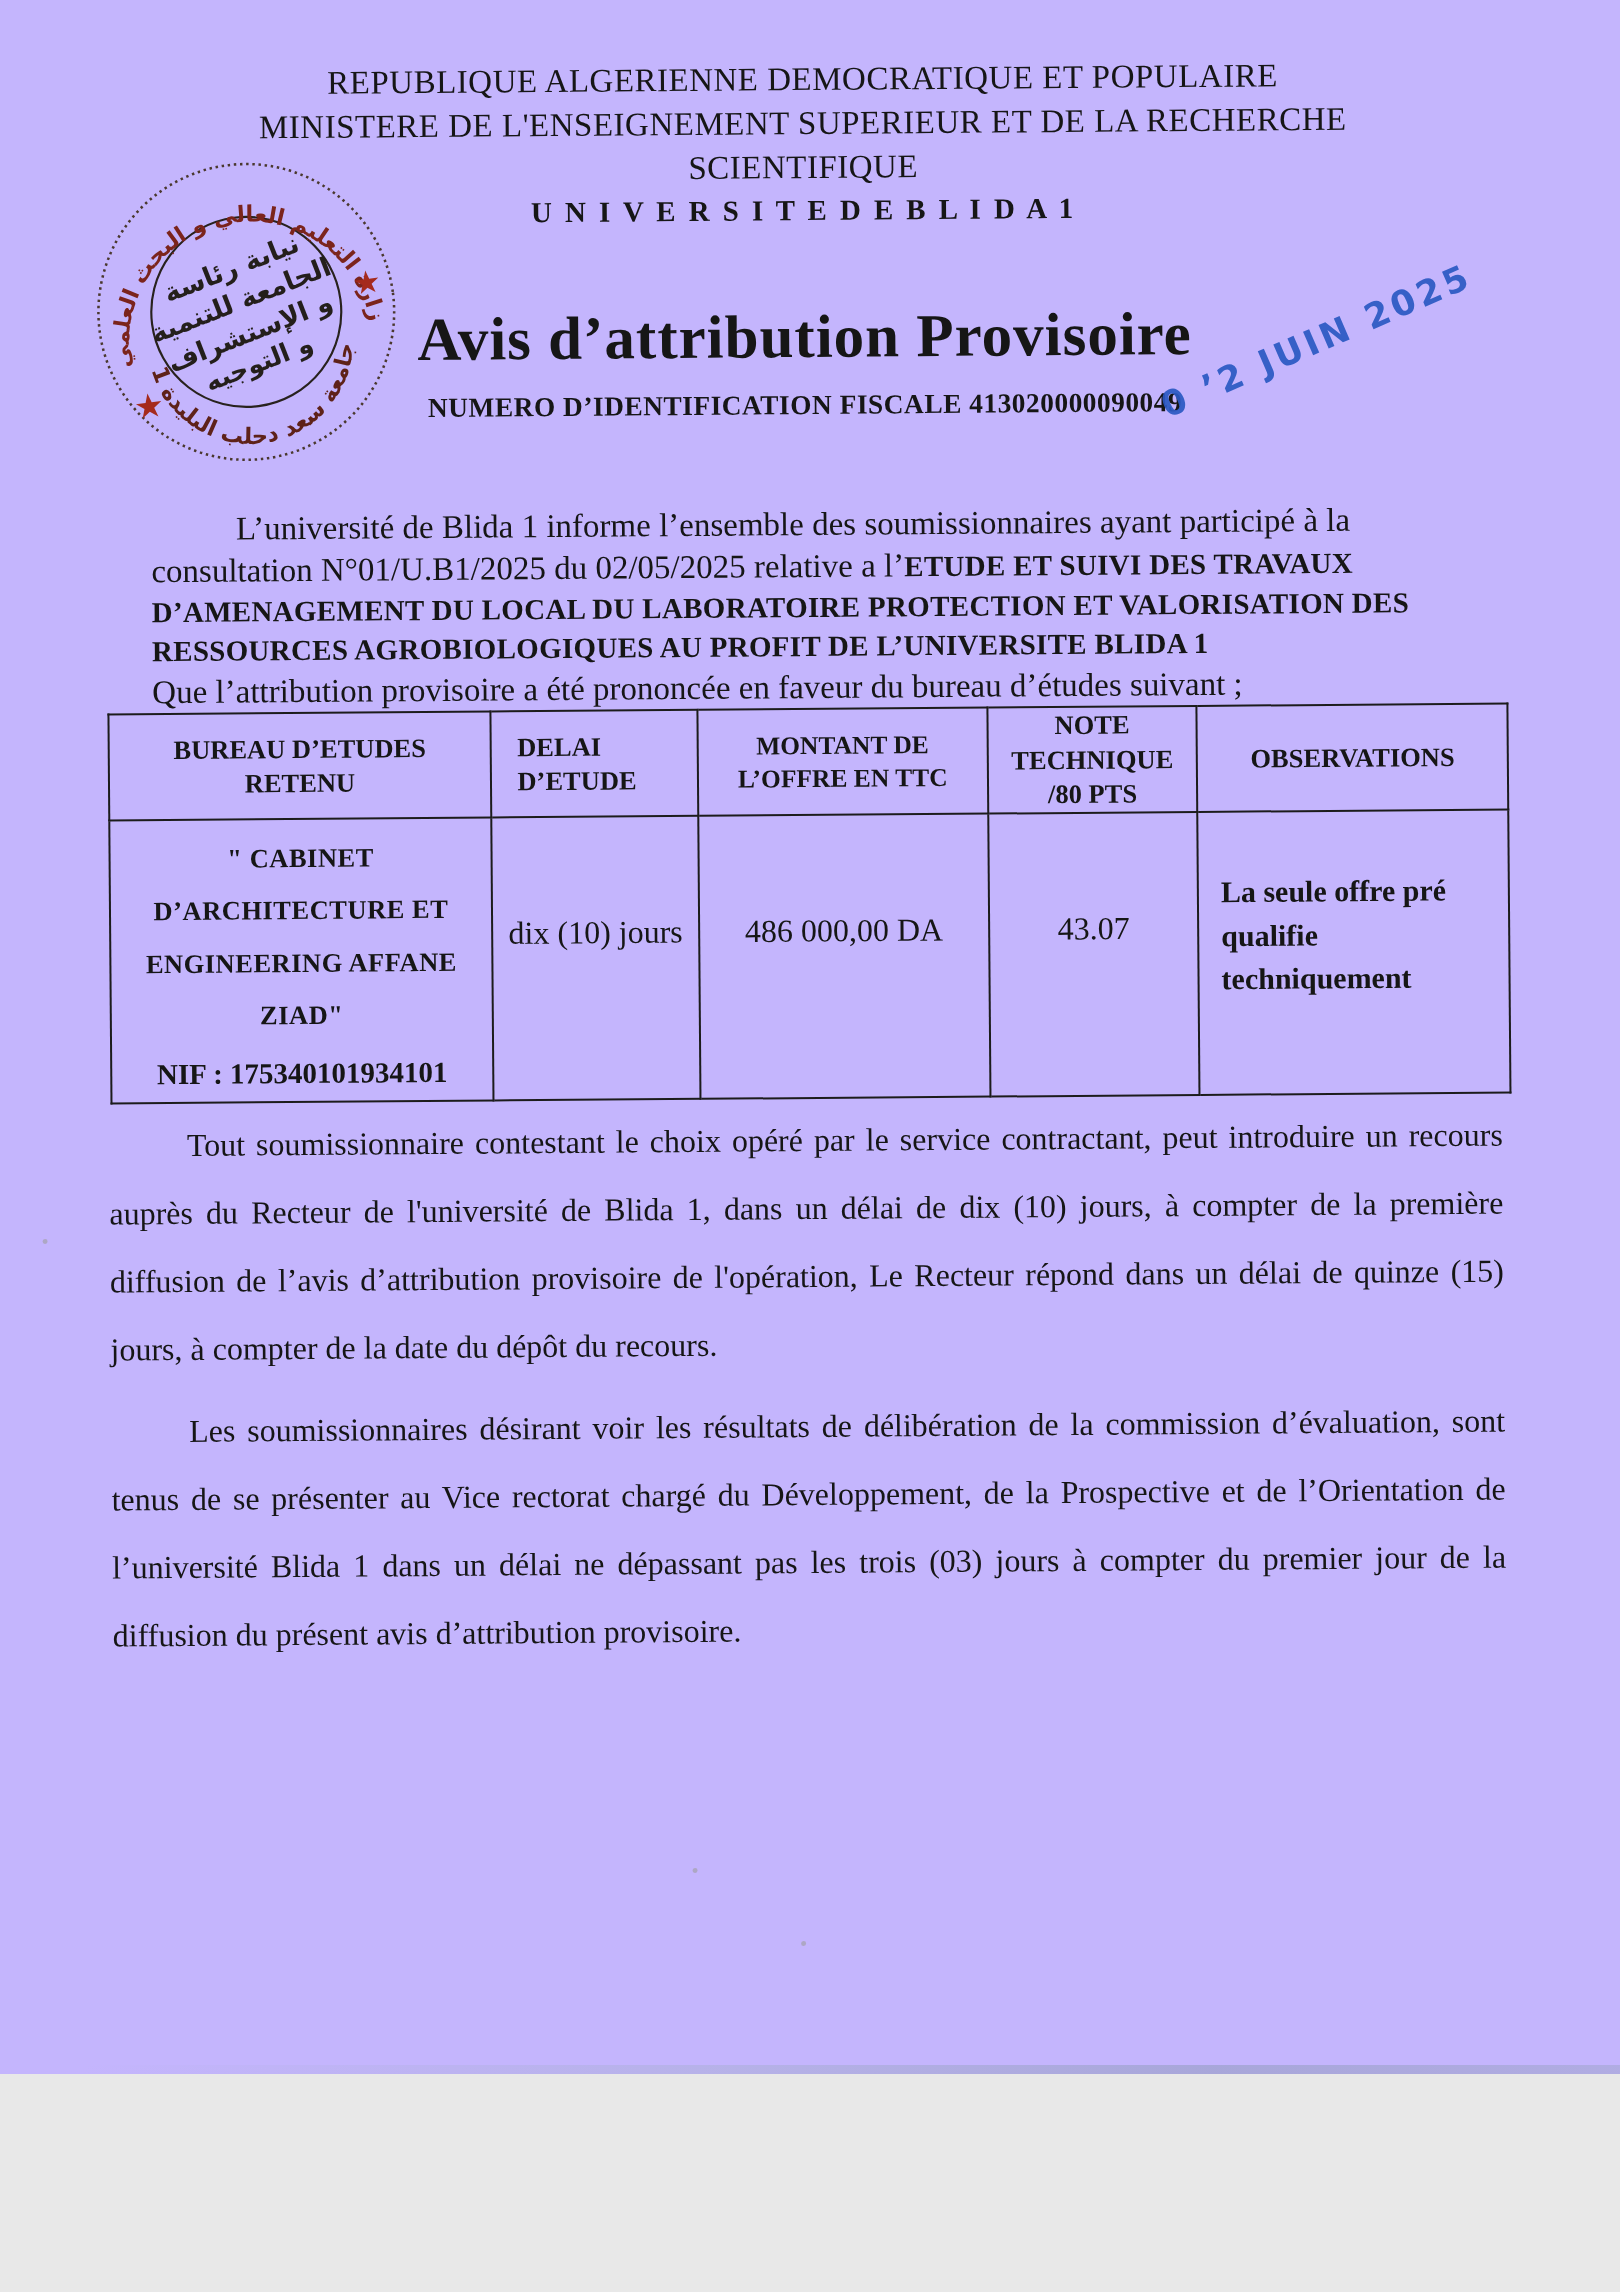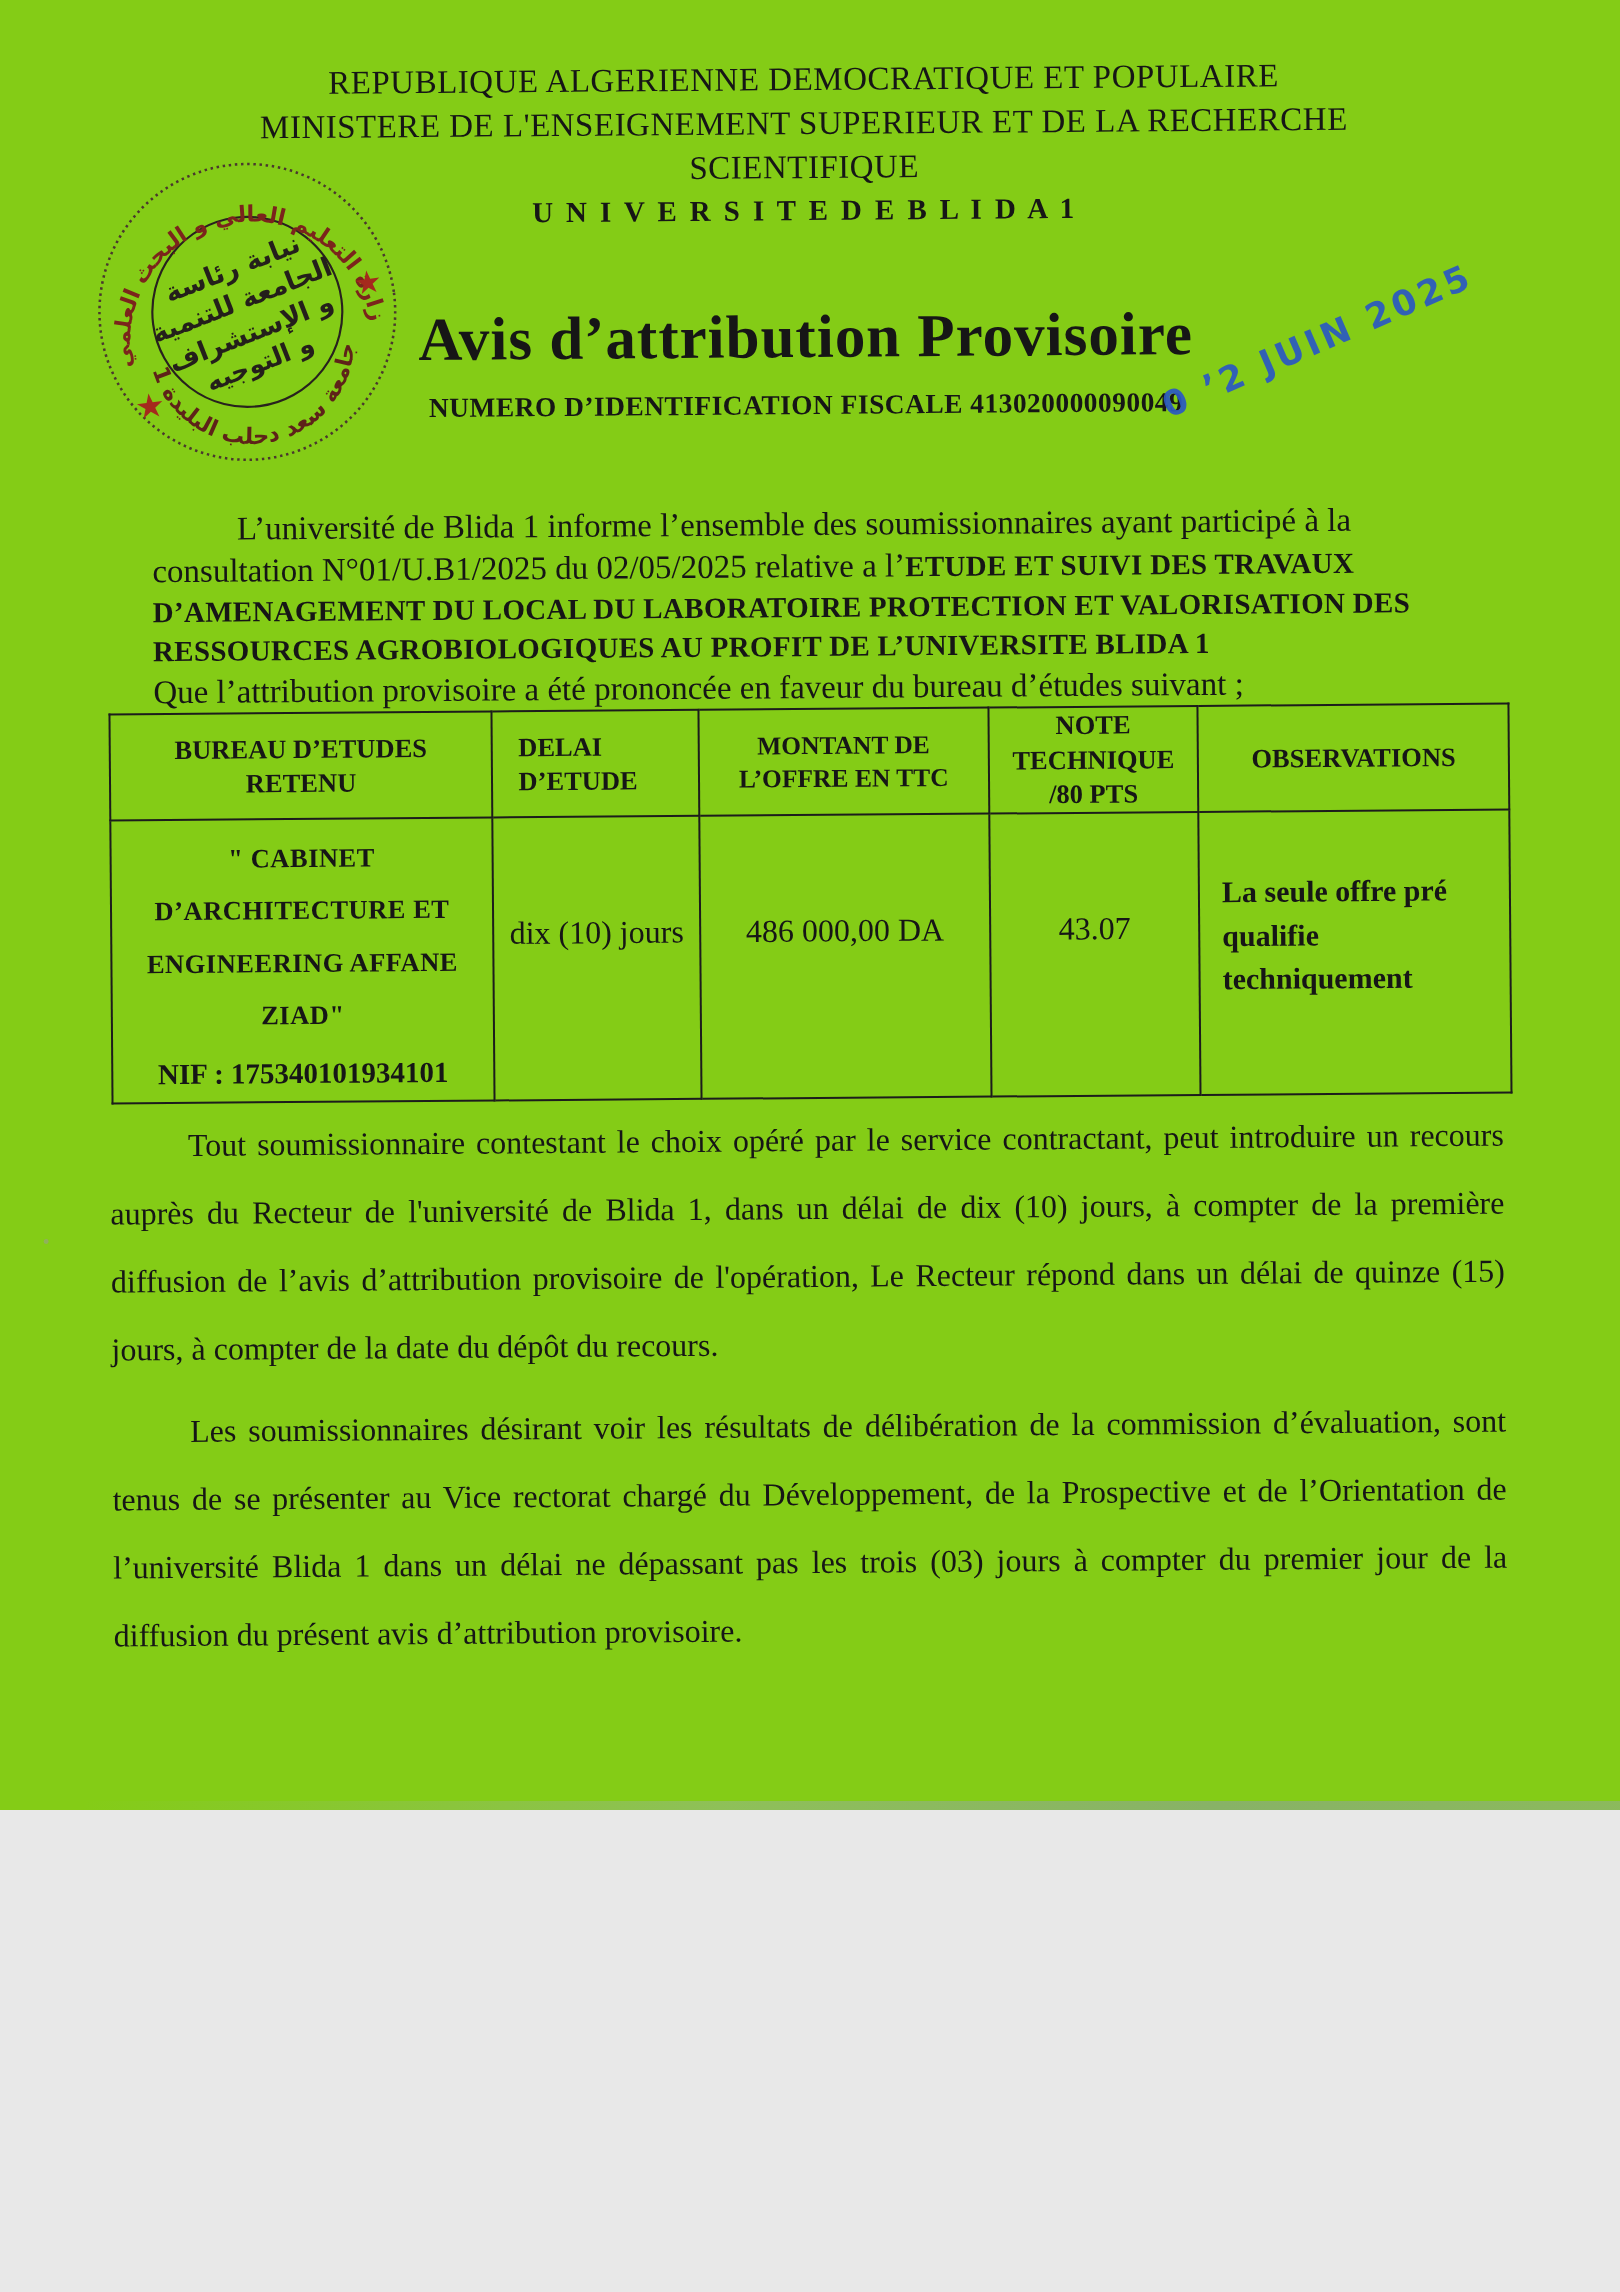--- a/index.html
+++ b/index.html
@@ -1,18 +1,18 @@
 <!DOCTYPE html>
 <html><head>
 <meta charset="utf-8">
 <style>
   html,body{margin:0;padding:0;background:#e8e8e8;}
   .sheet{
-    position:relative;width:1620px;height:1810px;margin:0 auto;
-    background:#84cc16;overflow:hidden;
+    position:relative;width:1620px;height:2074px;margin:0 auto;
+    background:#c4b5fd;overflow:hidden;
     font-family:"Liberation Serif",serif;color:#161616;
   }
   .tilt{position:absolute;inset:0;transform:rotate(-0.45deg);}
   .hline{position:absolute;left:0;width:100%;text-align:center;white-space:nowrap;}
   .h1,.h2,.h3{font-size:33px;letter-spacing:0.5px;}
   .h1{top:61px;}
   .h2{top:105px;}
   .h3{top:149px;}
   .h4{top:194px;font-size:29px;font-weight:bold;letter-spacing:2.9px;}
   .doc-title{top:302px;font-size:61px;font-weight:bold;letter-spacing:1px;}

